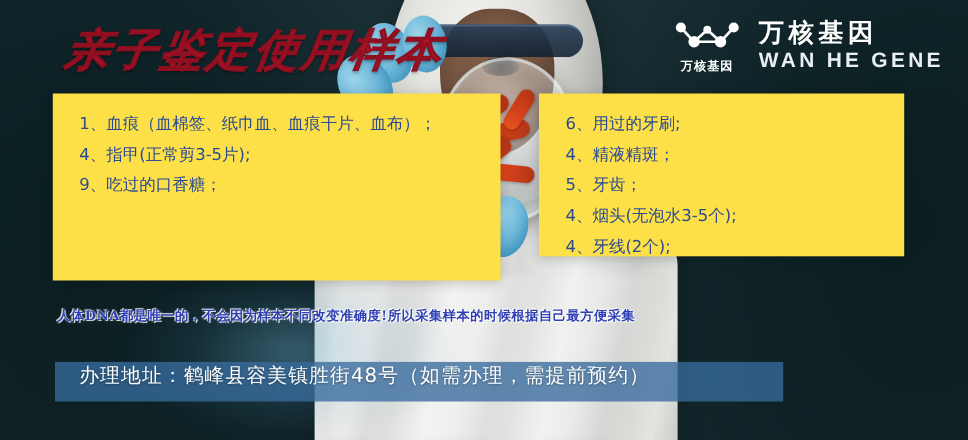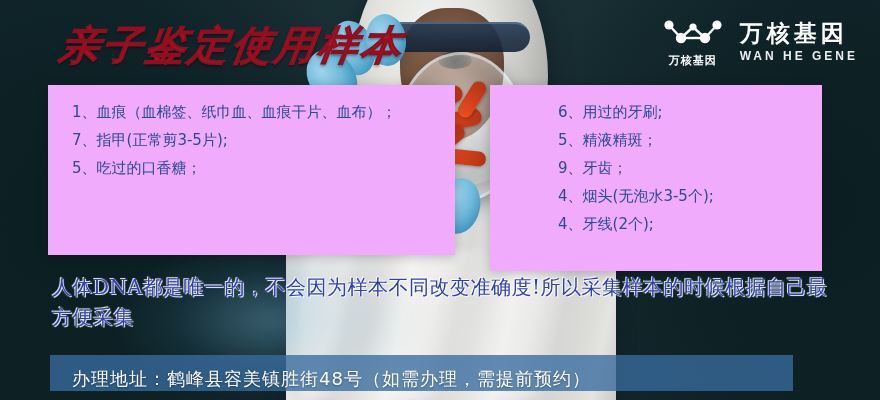--- a/index.html
+++ b/index.html
@@ -164,74 +164,74 @@
   }
   .logo-words { display: flex; flex-direction: column; gap: 2px; }
   .logo-cn {
     font-size: 23px;
     font-weight: 700;
     color: #ffffff;
     letter-spacing: 4px;
     line-height: 1.1;
   }
   .logo-en {
-    font-size: 12px;
+    font-size: 19px;
     font-weight: 700;
     color: #e9eef1;
     letter-spacing: 3px;
   }
 
   
   .panel {
     position: absolute;
     top: 85px;
-    background: #f0abfc;
+    background: #fde047;
     box-shadow: 0 2px 10px rgba(0,0,0,0.22);
   }
   .panel.left  { left: 48px;  width: 407px; height: 170px; }
-  .panel.right { left: 490px; width: 332px; height: 186px; padding-left: 44px; }
+  .panel.right { left: 490px; width: 332px; height: 148px; }
 
   .panel ol {
     list-style: none;
     padding: 13px 0 0 24px;
     margin: 0;
   }
   .panel li {
     font-size: 15px;
     line-height: 28px;
     color: #2a4a93;
     font-family: "DejaVu Sans", "Liberation Sans", sans-serif;
     white-space: nowrap;
   }
 
   
   .note {
     position: absolute;
     left: 52px; top: 272px;
     width: 784px;
     font-family: "DejaVu Serif", "Liberation Serif", serif;
-    font-weight: 400;
-    font-size: 20px;
+    font-weight: 700;
+    font-size: 12px;
     line-height: 30px;
     color: #2f3fb4;
     text-shadow:
       0 0 2px rgba(255,255,255,0.95),
       1px 1px 0 rgba(255,255,255,0.8),
       -1px -1px 0 rgba(255,255,255,0.8);
     letter-spacing: 0.5px;
   }
 
   
   .address {
     position: absolute;
-    left: 50px; top: 355px;
-    width: 743px; height: 36px;
+    left: 50px; top: 329px;
+    width: 662px; height: 36px;
     background: rgba(56,108,158,0.78);
     display: flex;
-    align-items: flex-end;
+    align-items: flex-start;
   }
   .address-text {
     padding-left: 22px;
     font-size: 18px;
     color: #ffffff;
     letter-spacing: 1px;
     font-family: "DejaVu Sans", "Liberation Sans", sans-serif;
     text-shadow: 0 1px 2px rgba(0,0,0,0.35);
     white-space: nowrap;
   }
@@ -287,30 +287,30 @@
     </div>
     <div class="logo-words">
       <span class="logo-cn">万核基因</span>
       <span class="logo-en">WAN HE GENE</span>
     </div>
   </div>
 
   <div class="panel left">
     <ol>
       <li>1、血痕（血棉签、纸巾血、血痕干片、血布）；</li>
-      <li>7、指甲(正常剪3-5片);</li>
-      <li>5、吃过的口香糖；</li>
+      <li>4、指甲(正常剪3-5片);</li>
+      <li>9、吃过的口香糖；</li>
     </ol>
   </div>
 
   <div class="panel right">
     <ol>
       <li>6、用过的牙刷;</li>
-      <li>5、精液精斑；</li>
-      <li>9、牙齿；</li>
+      <li>4、精液精斑；</li>
+      <li>5、牙齿；</li>
       <li>4、烟头(无泡水3-5个);</li>
       <li>4、牙线(2个);</li>
     </ol>
   </div>
 
   <div class="note">
     <div>人体DNA都是唯一的，不会因为样本不同改变准确度!所以采集样本的时候根据自己最方便采集</div>
   </div>
 
   <div class="address">

